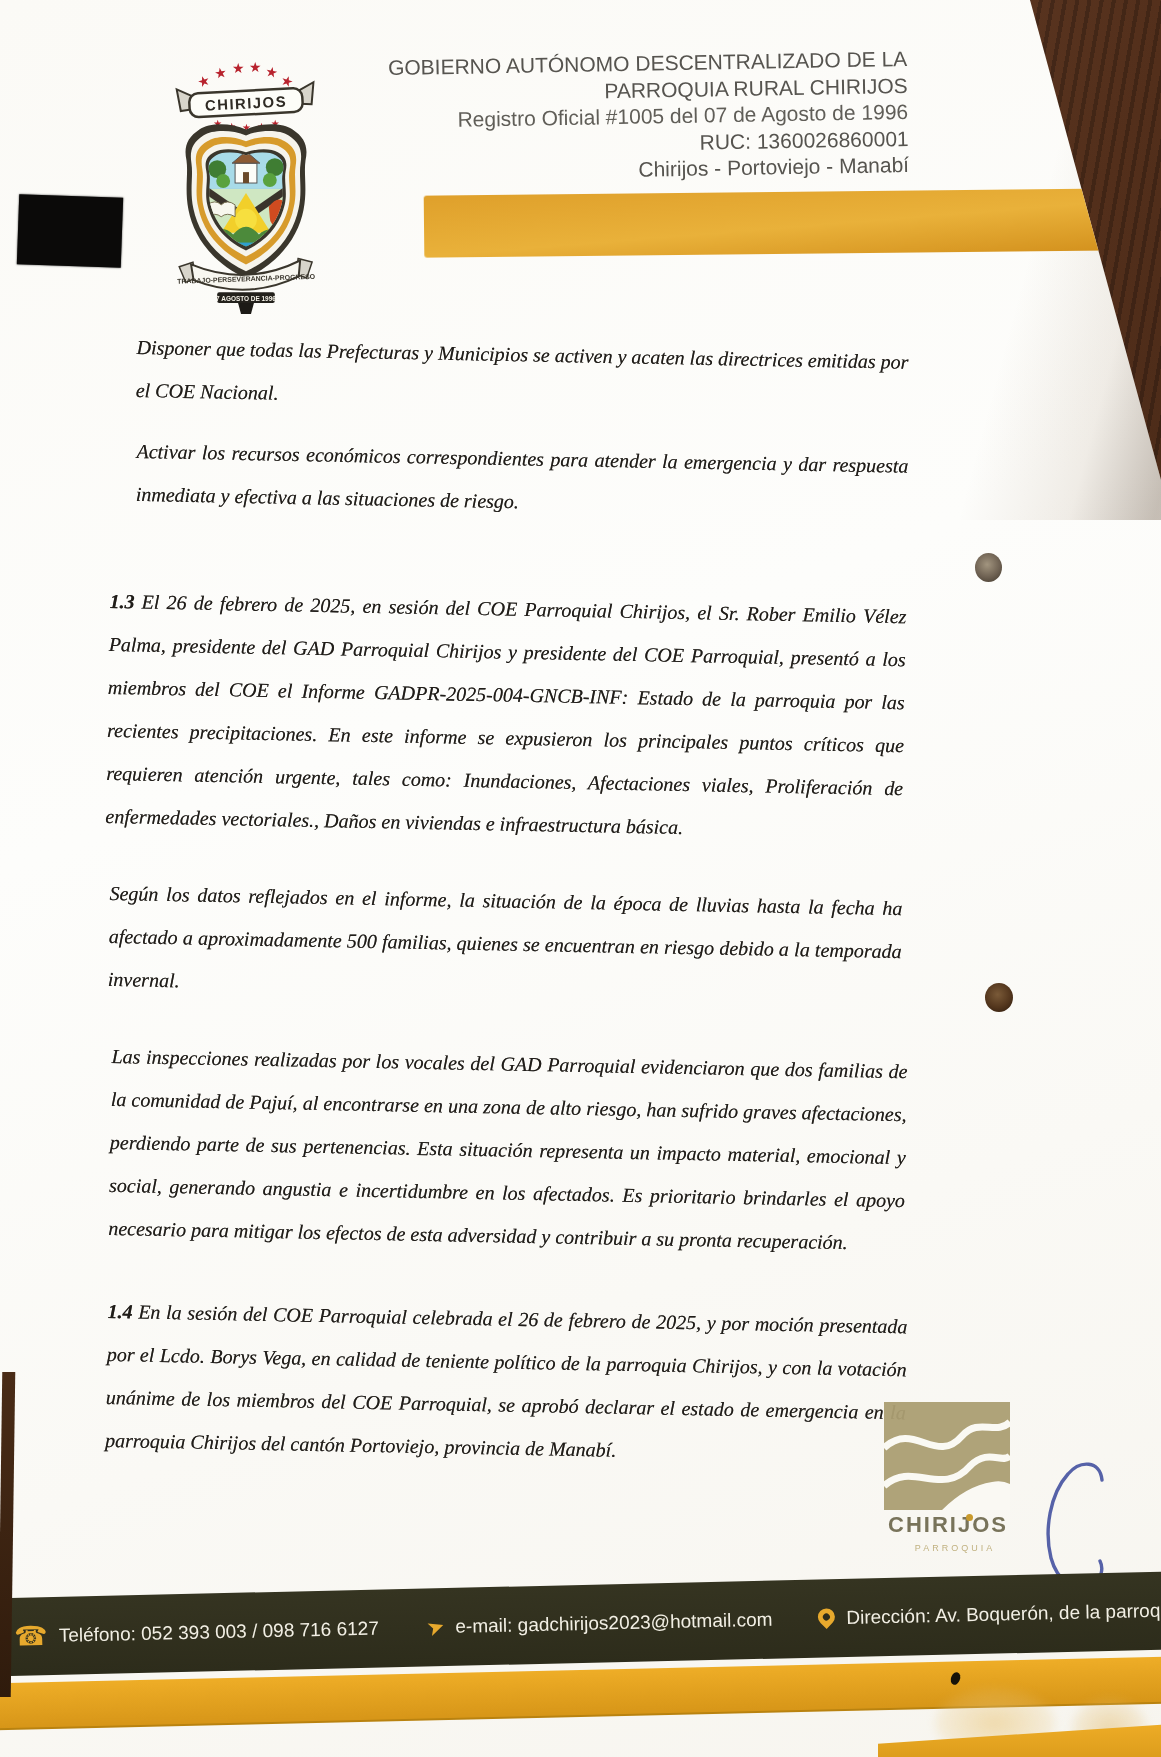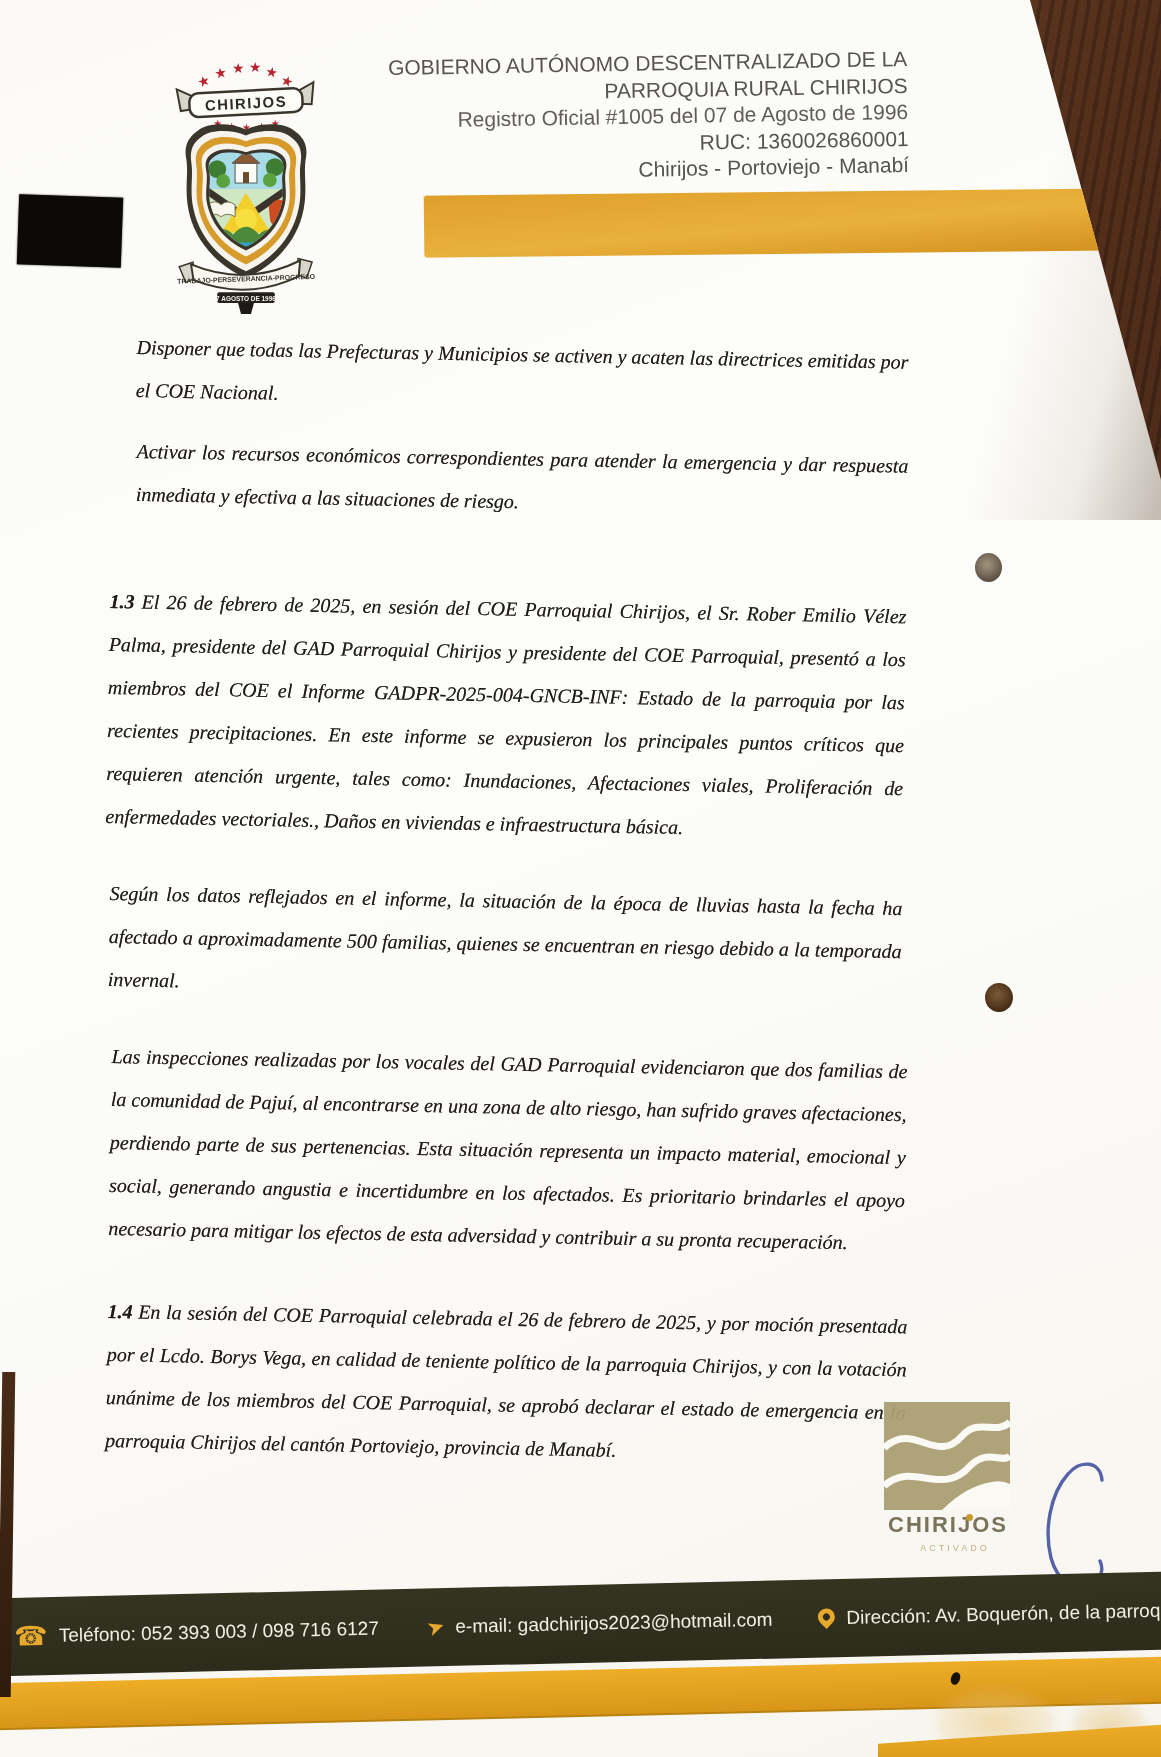--- a/index.html
+++ b/index.html
@@ -178,21 +178,21 @@
 
     <svg class="wm-box" viewBox="0 0 126 108">
       <rect width="126" height="108" fill="#b2a478"></rect>
       <rect width="126" height="108" fill="#9c8f64" opacity=".25"></rect>
       <path d="M0,46 C30,18 52,64 78,34 C95,15 112,34 126,20" stroke="#fbfaf4" stroke-width="7" fill="none"></path>
       <path d="M0,84 C28,58 58,96 86,64 C104,46 118,62 126,54" stroke="#fbfaf4" stroke-width="7" fill="none"></path>
       <path d="M58,108 Q82,84 108,80 Q118,78 126,82 L126,108 Z" fill="#fbfaf4"></path>
     </svg>
     <div class="wm-name">CHIRIJOS</div>
     <div class="wm-dot"></div>
-    <div class="wm-tagline">ACTIVADO</div>
+    <div class="wm-tagline">PARROQUIA</div>
 
     <svg class="pen" width="88" height="152" viewBox="0 0 88 152">
       <path d="M64,28 C62,8 42,8 30,22 C12,42 6,78 13,106 C19,128 38,144 55,133 C63,127 66,117 62,109" stroke="#4451a0" stroke-width="3.4" fill="none" stroke-linecap="round" opacity=".9"></path>
     </svg>
 
     <div class="footer-bar">
       <div class="grp">
         <span class="icon-phone">☎</span>
         <span>Teléfono: 052 393 003 / 098 716 6127</span>
       </div>

